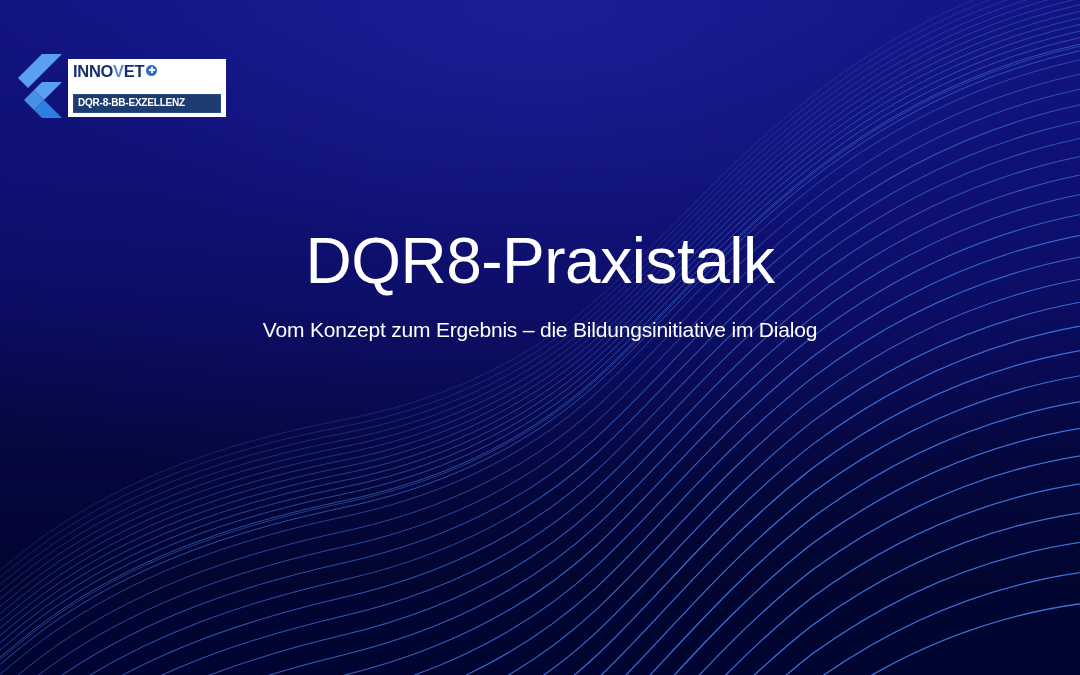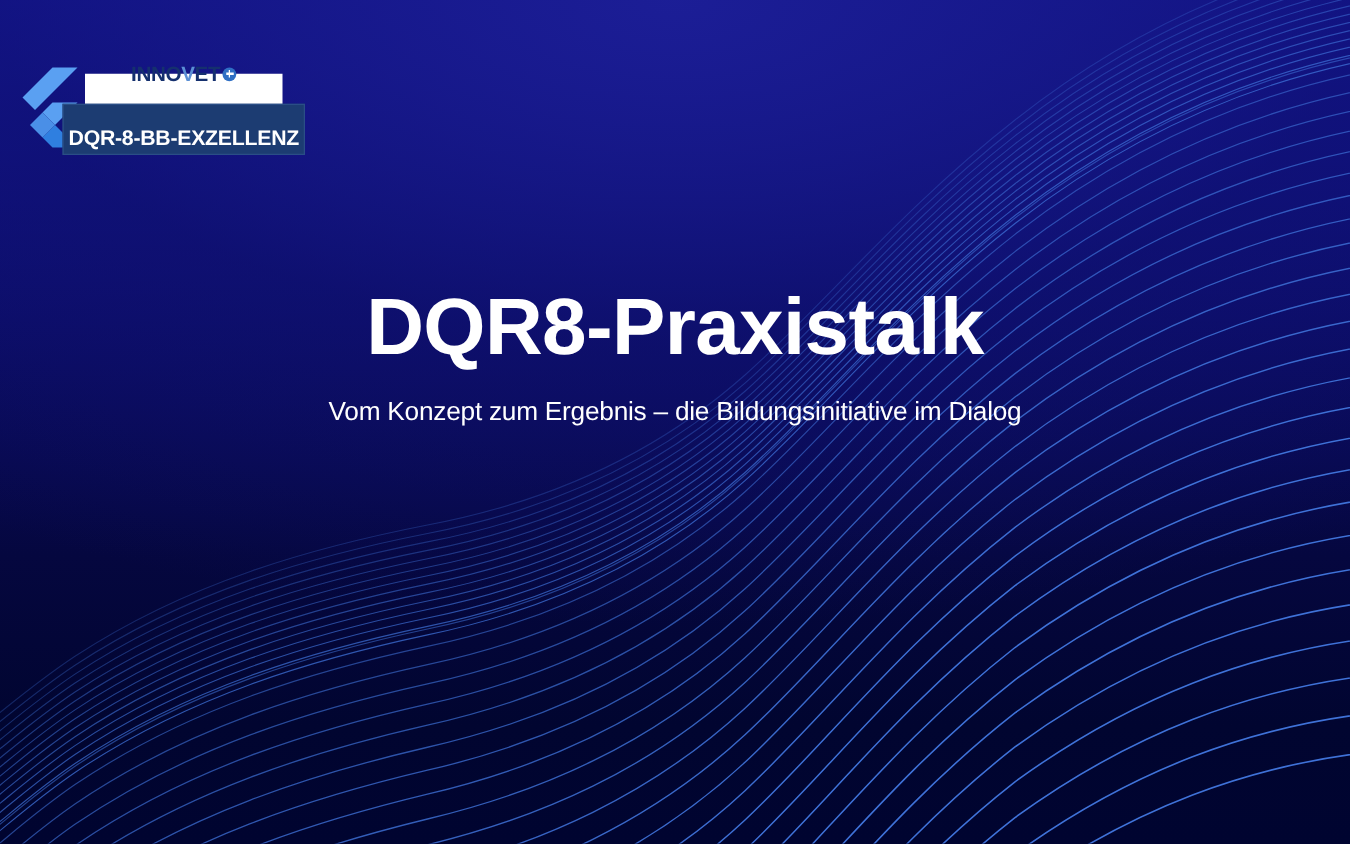--- a/index.html
+++ b/index.html
@@ -25,21 +25,21 @@
   
   .logo-lockup {
     position:absolute; left:8px; top:52px;
     display:flex; align-items:center; gap:4px;
   }
   .flutter-icon { width:56px; height:72px; display:block; }
   .logo-card {
     width:158px; height:58px;
     background:#ffffff;
     display:flex; flex-direction:column;
-    align-items:center; justify-content:center;
+    justify-content:center;
     gap:15px;
     padding:4px 5px;
   }
   .logo-word {
     font-family:"Liberation Sans", sans-serif;
     font-weight:700;
     font-size:16.5px;
     letter-spacing:-0.3px;
     color:#15306e;
     line-height:1;
@@ -58,38 +58,38 @@
   }
   .logo-plus::before, .logo-plus::after {
     content:""; position:absolute; background:#fff;
   }
   .logo-plus::before { left:2.5px; top:4.8px; width:6px; height:1.6px; }
   .logo-plus::after  { top:2.5px; left:4.7px; height:6px; width:1.6px; }
   .logo-bar {
     background:#1c3c72;
     color:#ffffff;
     font-weight:700;
-    font-size:17px;
+    font-size:10px;
     letter-spacing:-0.2px;
     line-height:1;
-    padding:18px 4px 4px;
+    padding:3px 4px 4px;
     white-space:nowrap;
     border:1px solid #2a4e86;
   }
   
   .hero {
     position:absolute;
     left:0; right:0;
     top:228px;
     text-align:center;
   }
   .hero-title {
     color:#ffffff;
     font-size:64px;
-    font-weight:700;
+    font-weight:400;
     letter-spacing:-0.5px;
     line-height:1.05;
     white-space:nowrap;
   }
   .hero-subtitle {
     margin-top:22px;
     color:#ffffff;
     font-size:21px;
     font-weight:400;
     letter-spacing:-0.2px;

